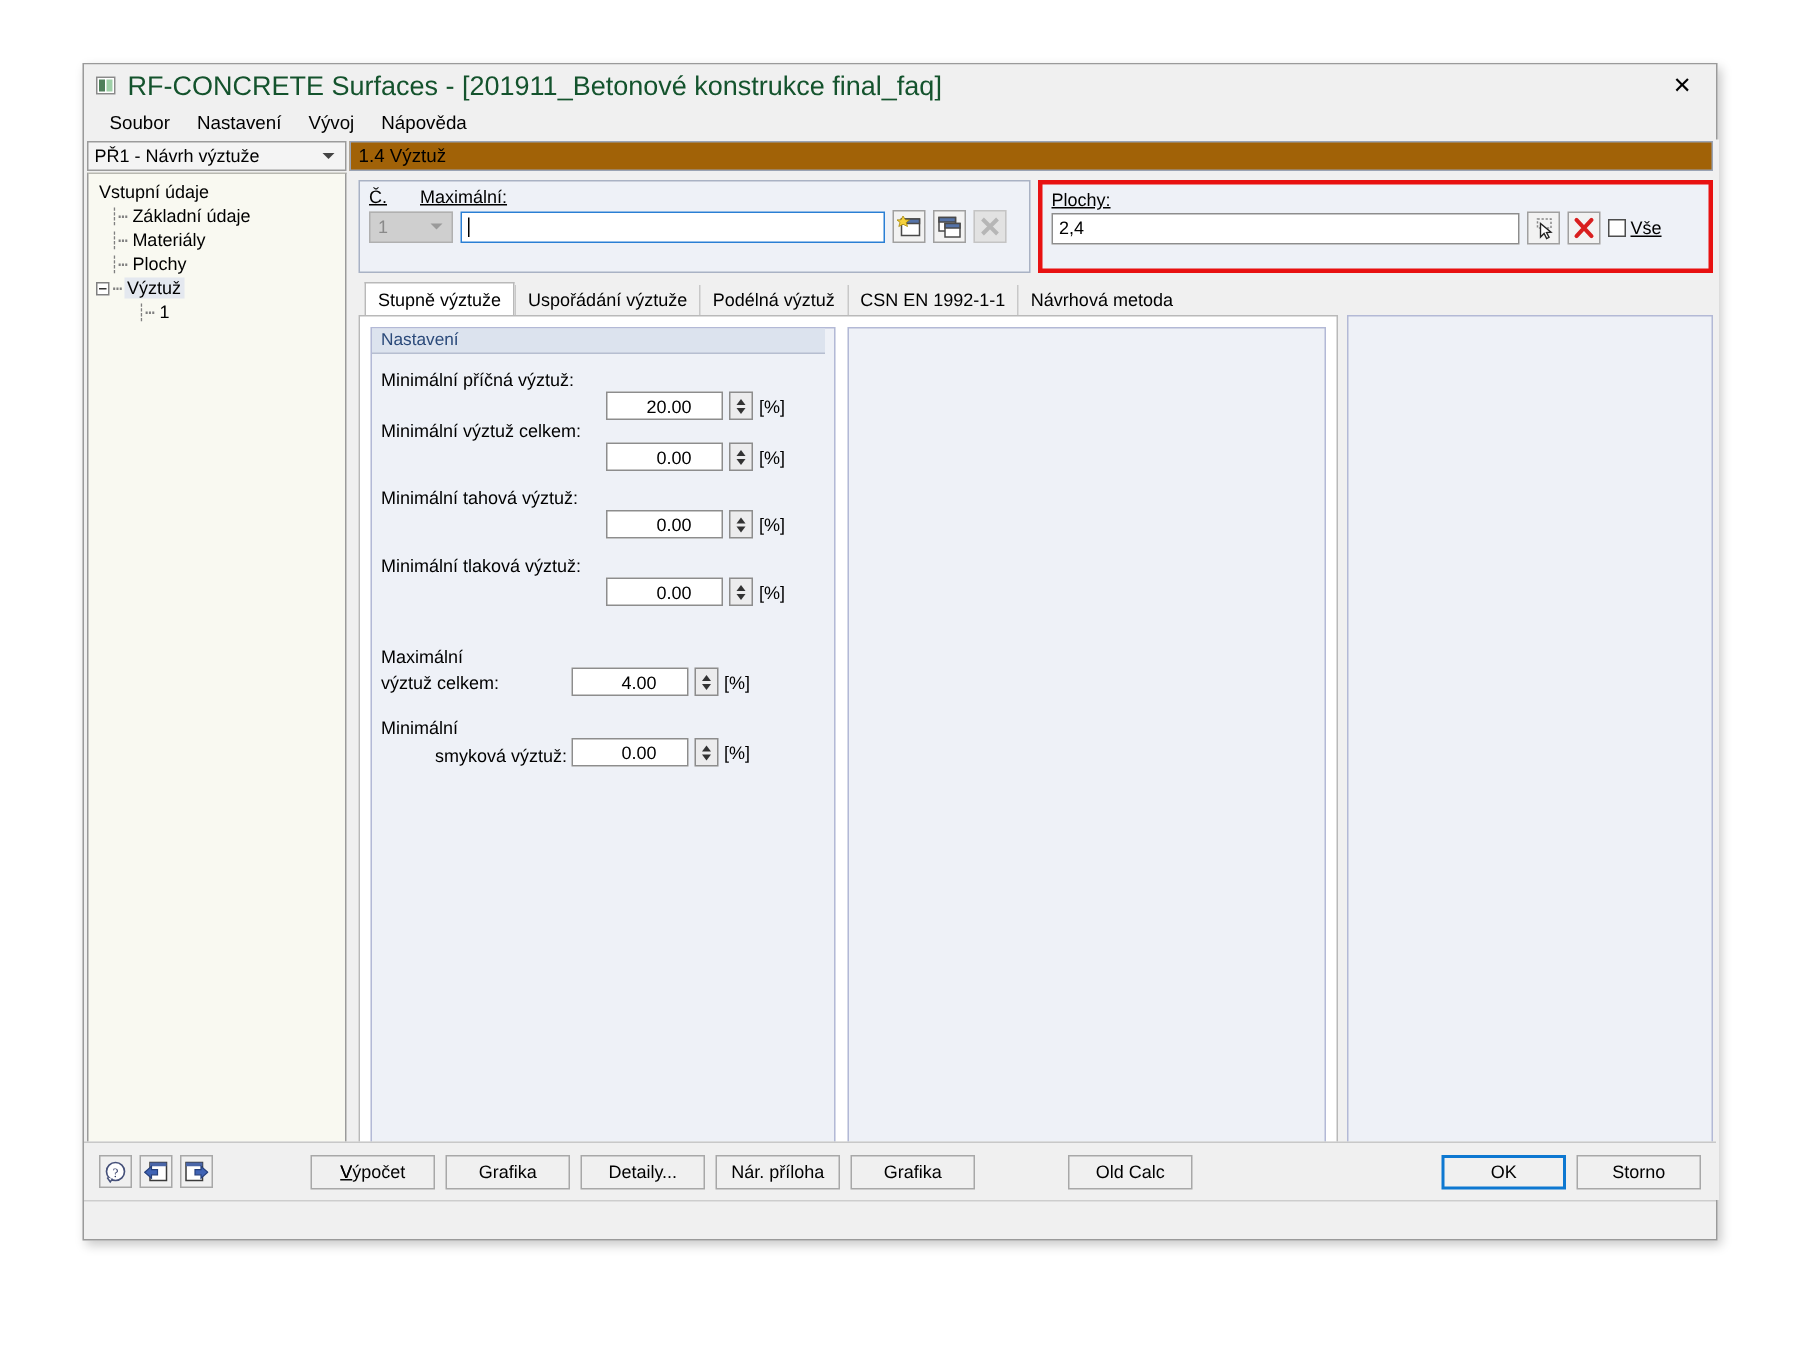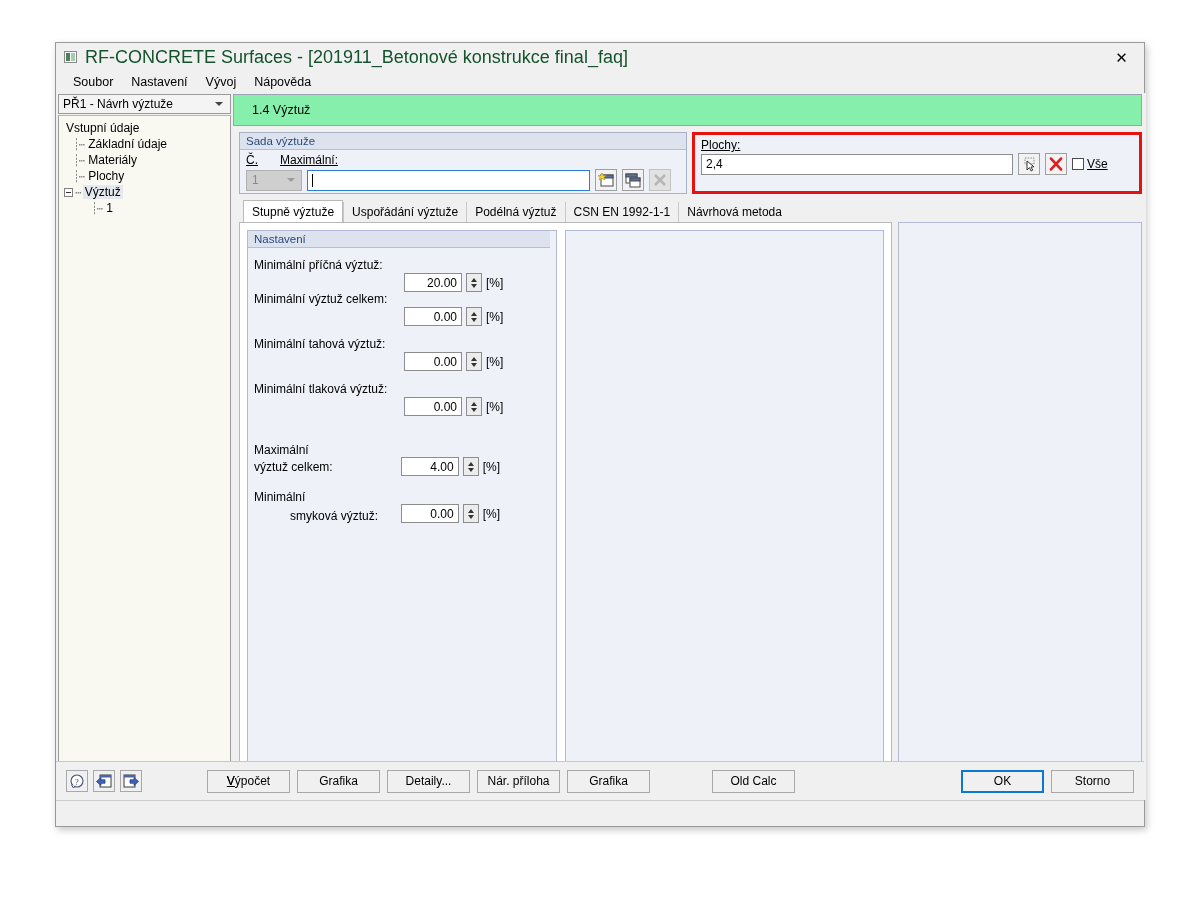--- a/index.html
+++ b/index.html
@@ -158,26 +158,26 @@
 
   
   #main {
     flex: 1;
     background: #f0f0f0;
     padding: 1px 4px 0 0;
     display: flex;
     flex-direction: column;
   }
   #section-header {
-    height: 32px;
-    background: #86efac;
+    height: 20px;
+    background: #a16207;
     border: 1px solid #9aa3b4;
     display: flex;
     align-items: center;
-    padding-left: 18px;
+    padding-left: 5px;
     font-size: 12.5px;
     margin-bottom: 6px;
   }
 
   
   #top-row {
     display: flex;
     height: 62px;
     margin-bottom: 6px;
     padding-left: 6px;
@@ -335,26 +335,26 @@
   .form-row { padding: 0 0 0 6px; }
   .form-row .lbl { font-size: 12px; line-height: 14px; }
   .spin-line {
     display: flex;
     align-items: center;
     gap: 4px;
     margin-left: 150px;
     margin-top: 1px;
   }
   .spin-box {
-    width: 58px; height: 19px;
+    width: 78px; height: 19px;
     background: #ffffff;
     border: 1px solid #8d8d8d;
     font-size: 12px;
     display: flex; align-items: center; justify-content: flex-end;
-    padding-right: 4px;
+    padding-right: 20px;
   }
   .spin-btns {
     width: 16px; height: 19px;
     background: #ececed;
     border: 1px solid #8d8d8d;
     display: flex; flex-direction: column;
     align-items: center; justify-content: center;
     gap: 2px;
     flex: 0 0 auto;
   }
@@ -489,21 +489,20 @@
       </div>
     </div>
 
     <div id="main">
 
       <div id="section-header">1.4 Výztuž</div>
 
       <div id="top-row">
 
         <div class="groupbox" id="gb-sada">
-          <div class="gb-title">Sada výztuže</div>
           <div style="display:flex; gap:22px;">
             <div class="field-label" style="margin-left:6px;"><span class="u">Č.</span></div>
             <div class="field-label" style="margin-left:0;"><span class="u">Maximální:</span></div>
           </div>
           <div class="row-inline" style="margin-top:1px;">
             <div class="combo-disabled">
               <span>1</span>
               <span class="caret"></span>
             </div>
             <div class="text-input" style="width:283px;" title="">

